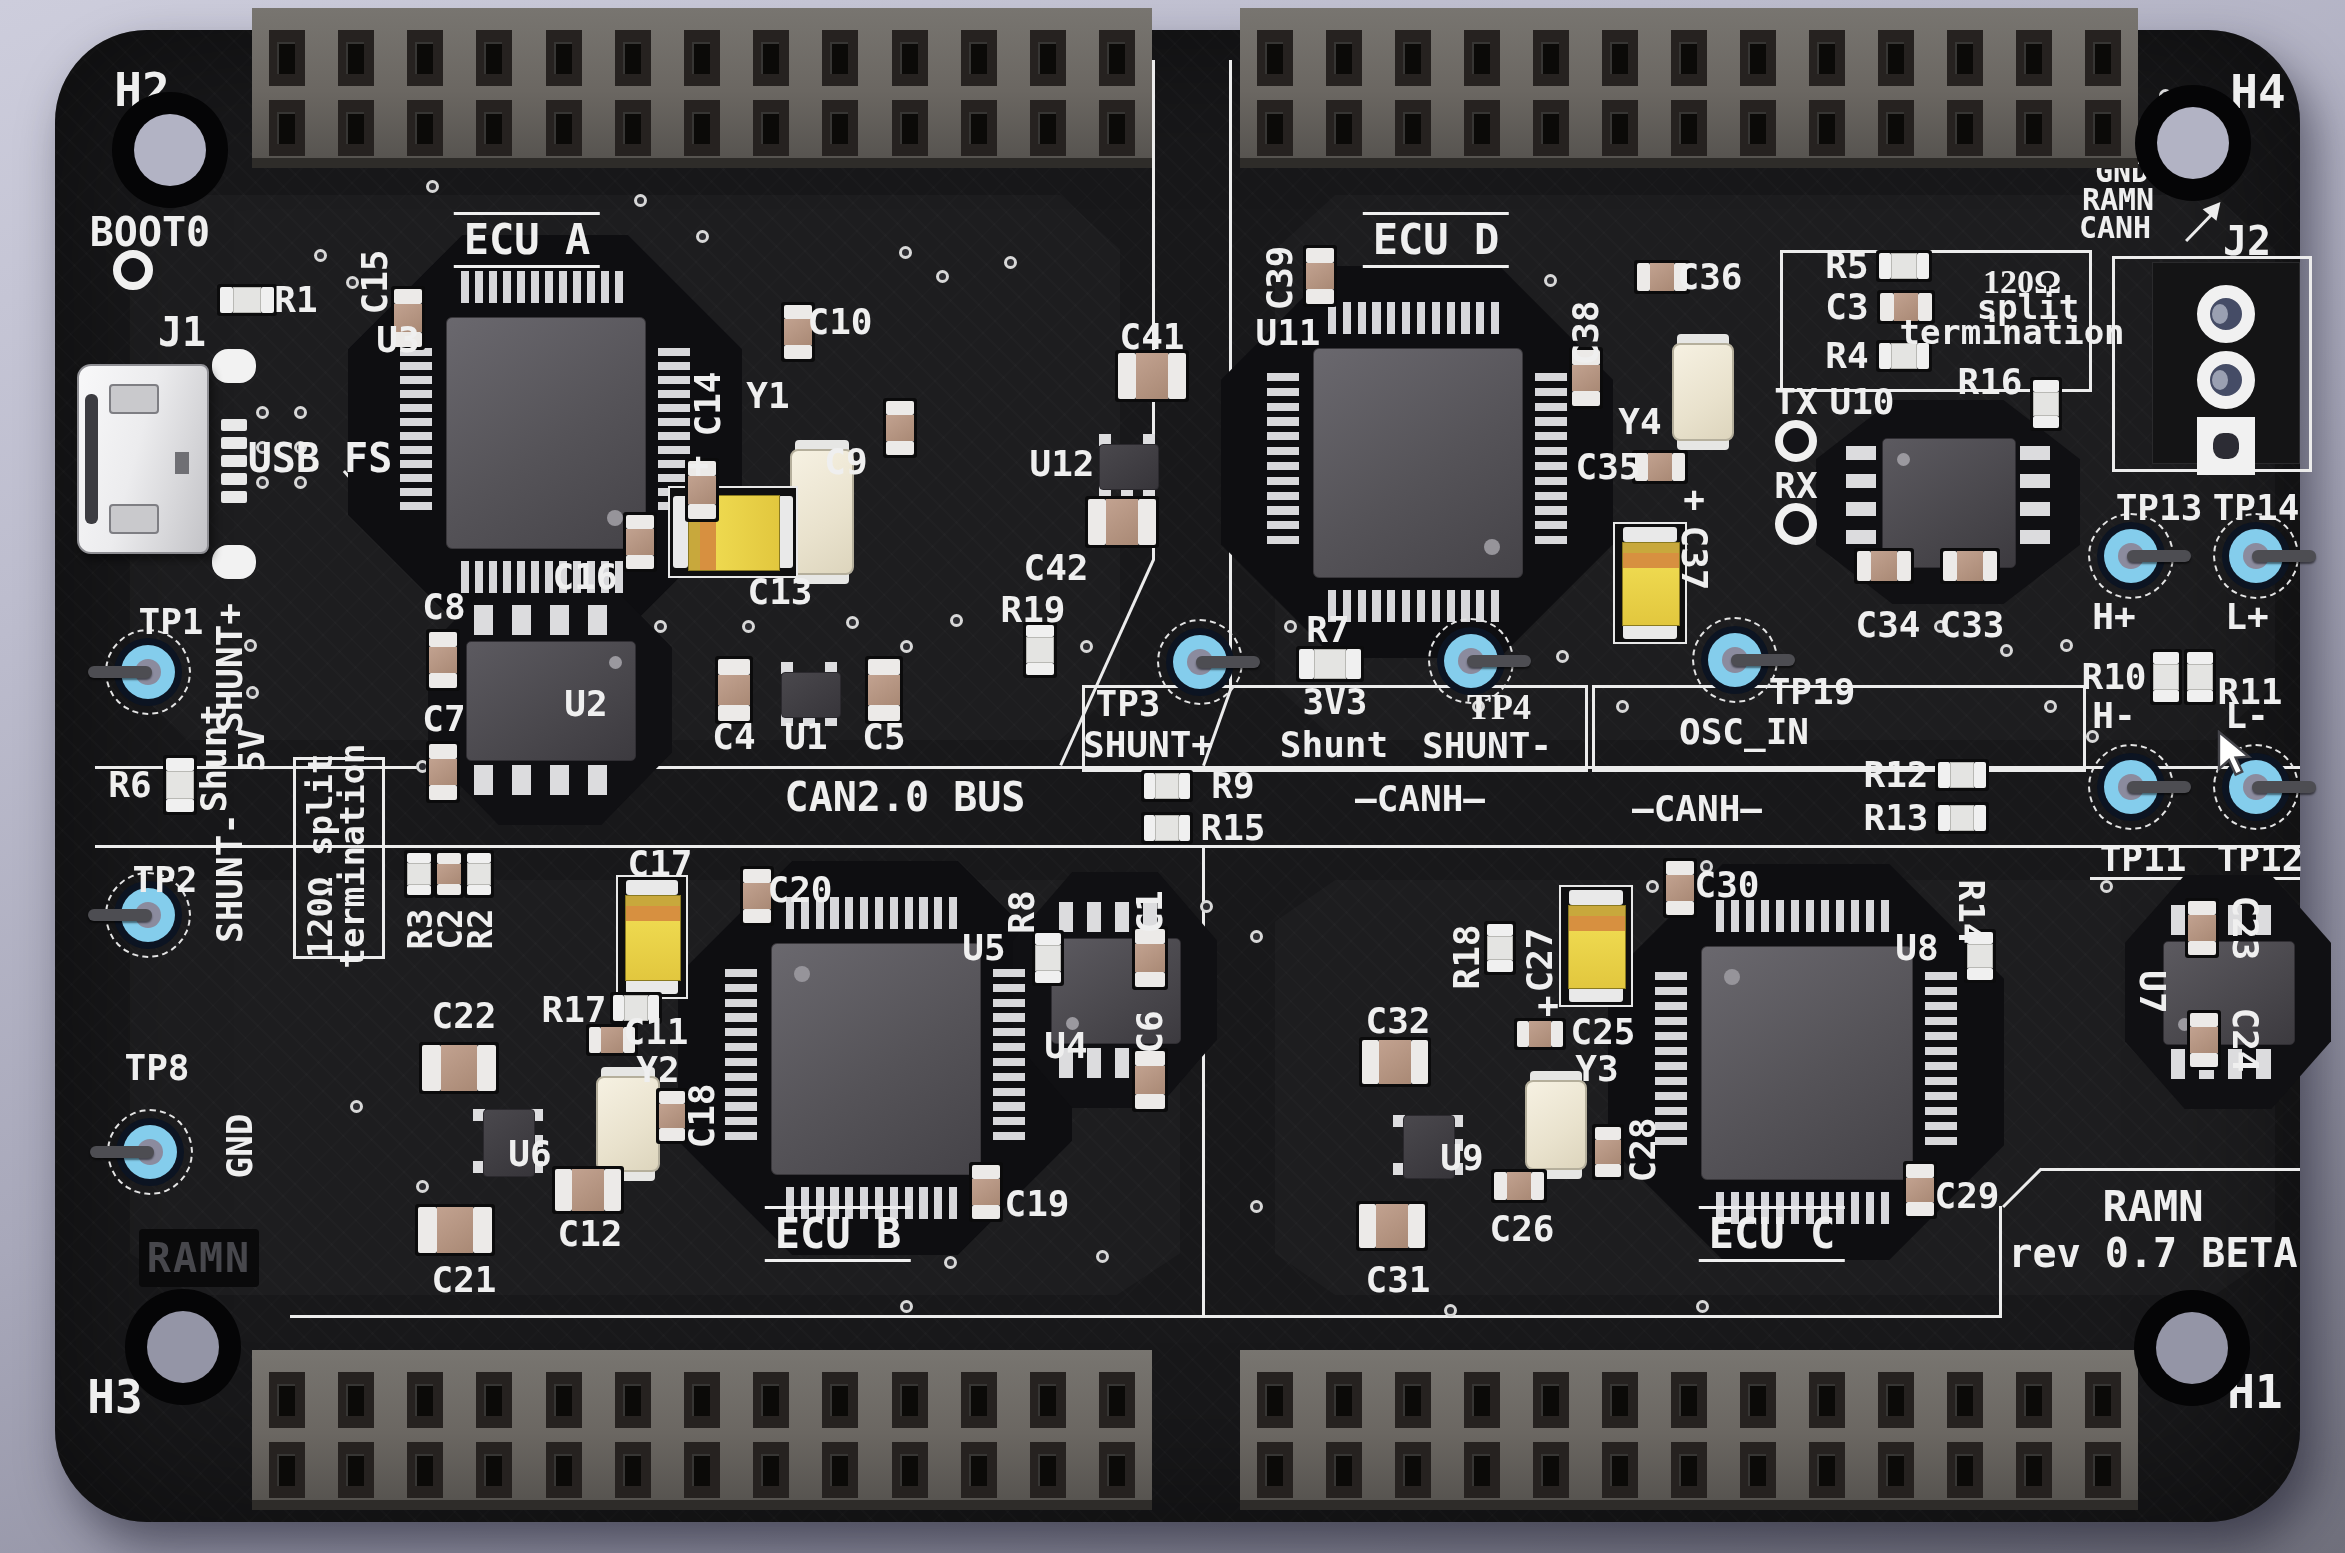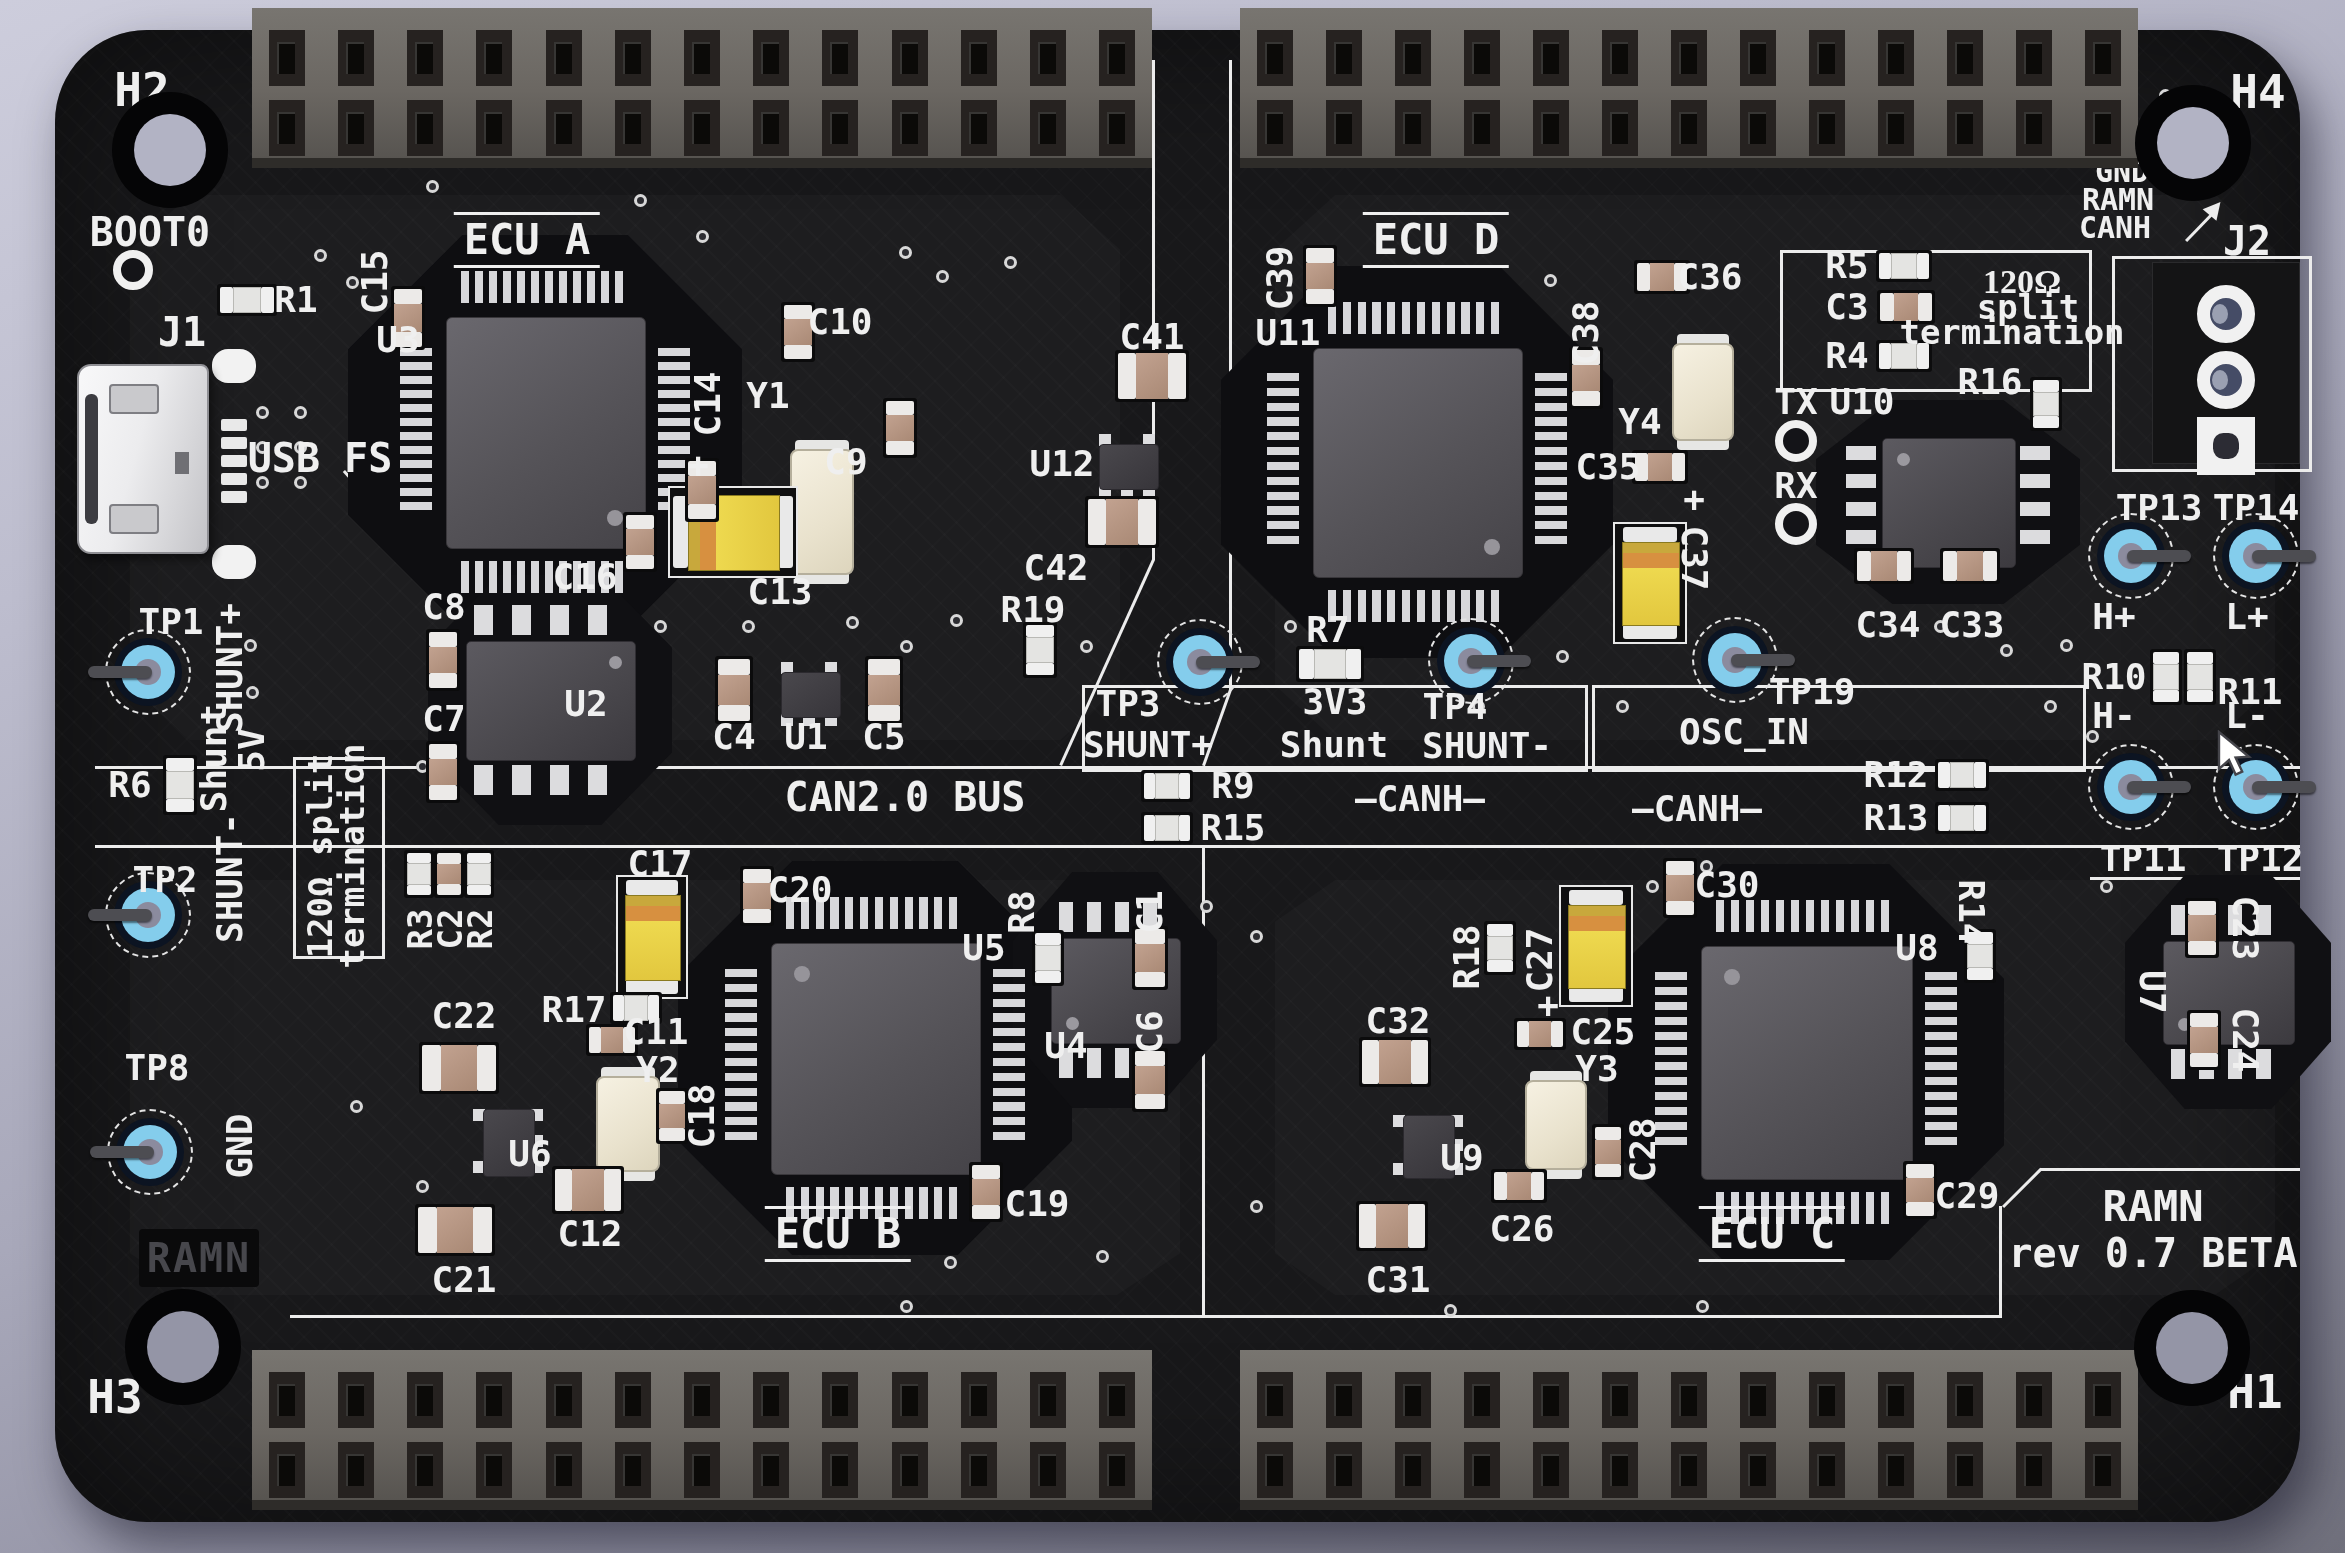--- a/index.html
+++ b/index.html
@@ -1008,21 +1008,21 @@
       <div class="lbl" style="left: 1095px; top: 882px; font-size: 36px; transform: translate(-50%, -50%) rotate(-90deg);">C1</div>
       <div class="lbl" style="left: 1095px; top: 1002px; font-size: 36px; transform: translate(-50%, -50%) rotate(-90deg);">C6</div>
       <div class="lbl" style="left: 850px; top: 767px; font-size: 40px; transform: translate(-50%, -50%) rotate(0deg);">CAN2.0 BUS</div>
       <div class="lbl" style="left: 1178px; top: 756px; font-size: 36px; transform: translate(-50%, -50%) rotate(0deg);">R9</div>
       <div class="lbl" style="left: 1178px; top: 798px; font-size: 36px; transform: translate(-50%, -50%) rotate(0deg);">R15</div>
       <div class="lbl" style="left: 1073px; top: 674px; font-size: 36px; transform: translate(-50%, -50%) rotate(0deg);">TP3</div>
       <div class="lbl" style="left: 1093px; top: 715px; font-size: 36px; transform: translate(-50%, -50%) rotate(0deg);">SHUNT+</div>
       <div class="lbl" style="left: 1273px; top: 600px; font-size: 36px; transform: translate(-50%, -50%) rotate(0deg);">R7</div>
       <div class="lbl" style="left: 1280px; top: 672px; font-size: 36px; transform: translate(-50%, -50%) rotate(0deg);">3V3</div>
       <div class="lbl" style="left: 1279px; top: 715px; font-size: 36px; transform: translate(-50%, -50%) rotate(0deg);">Shunt</div>
-      <div class="lbl" style="left: 1400px; top: 677px; font-size: 36px; transform: translate(-50%, -50%) rotate(0deg);">TP4</div>
+      <div class="lbl" style="left: 1444px; top: 677px; font-size: 36px; transform: translate(-50%, -50%) rotate(0deg); font-family: Liberation Serif, serif;">TP4</div>
       <div class="lbl" style="left: 1432px; top: 716px; font-size: 36px; transform: translate(-50%, -50%) rotate(0deg);">SHUNT-</div>
       <div class="lbl" style="left: 1365px; top: 769px; font-size: 36px; transform: translate(-50%, -50%) rotate(0deg);">—CANH—</div>
       <div class="lbl" style="left: 1642px; top: 779px; font-size: 36px; transform: translate(-50%, -50%) rotate(0deg);">—CANH—</div>
       <div class="lbl" style="left: 1757px; top: 662px; font-size: 36px; transform: translate(-50%, -50%) rotate(0deg);">TP19</div>
       <div class="lbl" style="left: 1689px; top: 702px; font-size: 36px; transform: translate(-50%, -50%) rotate(0deg);">OSC_IN</div>
       <div class="lbl" style="left: 1841px; top: 745px; font-size: 36px; transform: translate(-50%, -50%) rotate(0deg);">R12</div>
       <div class="lbl" style="left: 1841px; top: 788px; font-size: 36px; transform: translate(-50%, -50%) rotate(0deg);">R13</div>
       <div class="lbl ecu" style="left: 1381px; top: 210px; font-size: 42px; transform: translate(-50%, -50%) rotate(0deg);">ECU D</div>
       <div class="lbl" style="left: 1225px; top: 248px; font-size: 36px; transform: translate(-50%, -50%) rotate(-90deg);">C39</div>
       <div class="lbl" style="left: 1233px; top: 303px; font-size: 36px; transform: translate(-50%, -50%) rotate(0deg);">U11</div>

